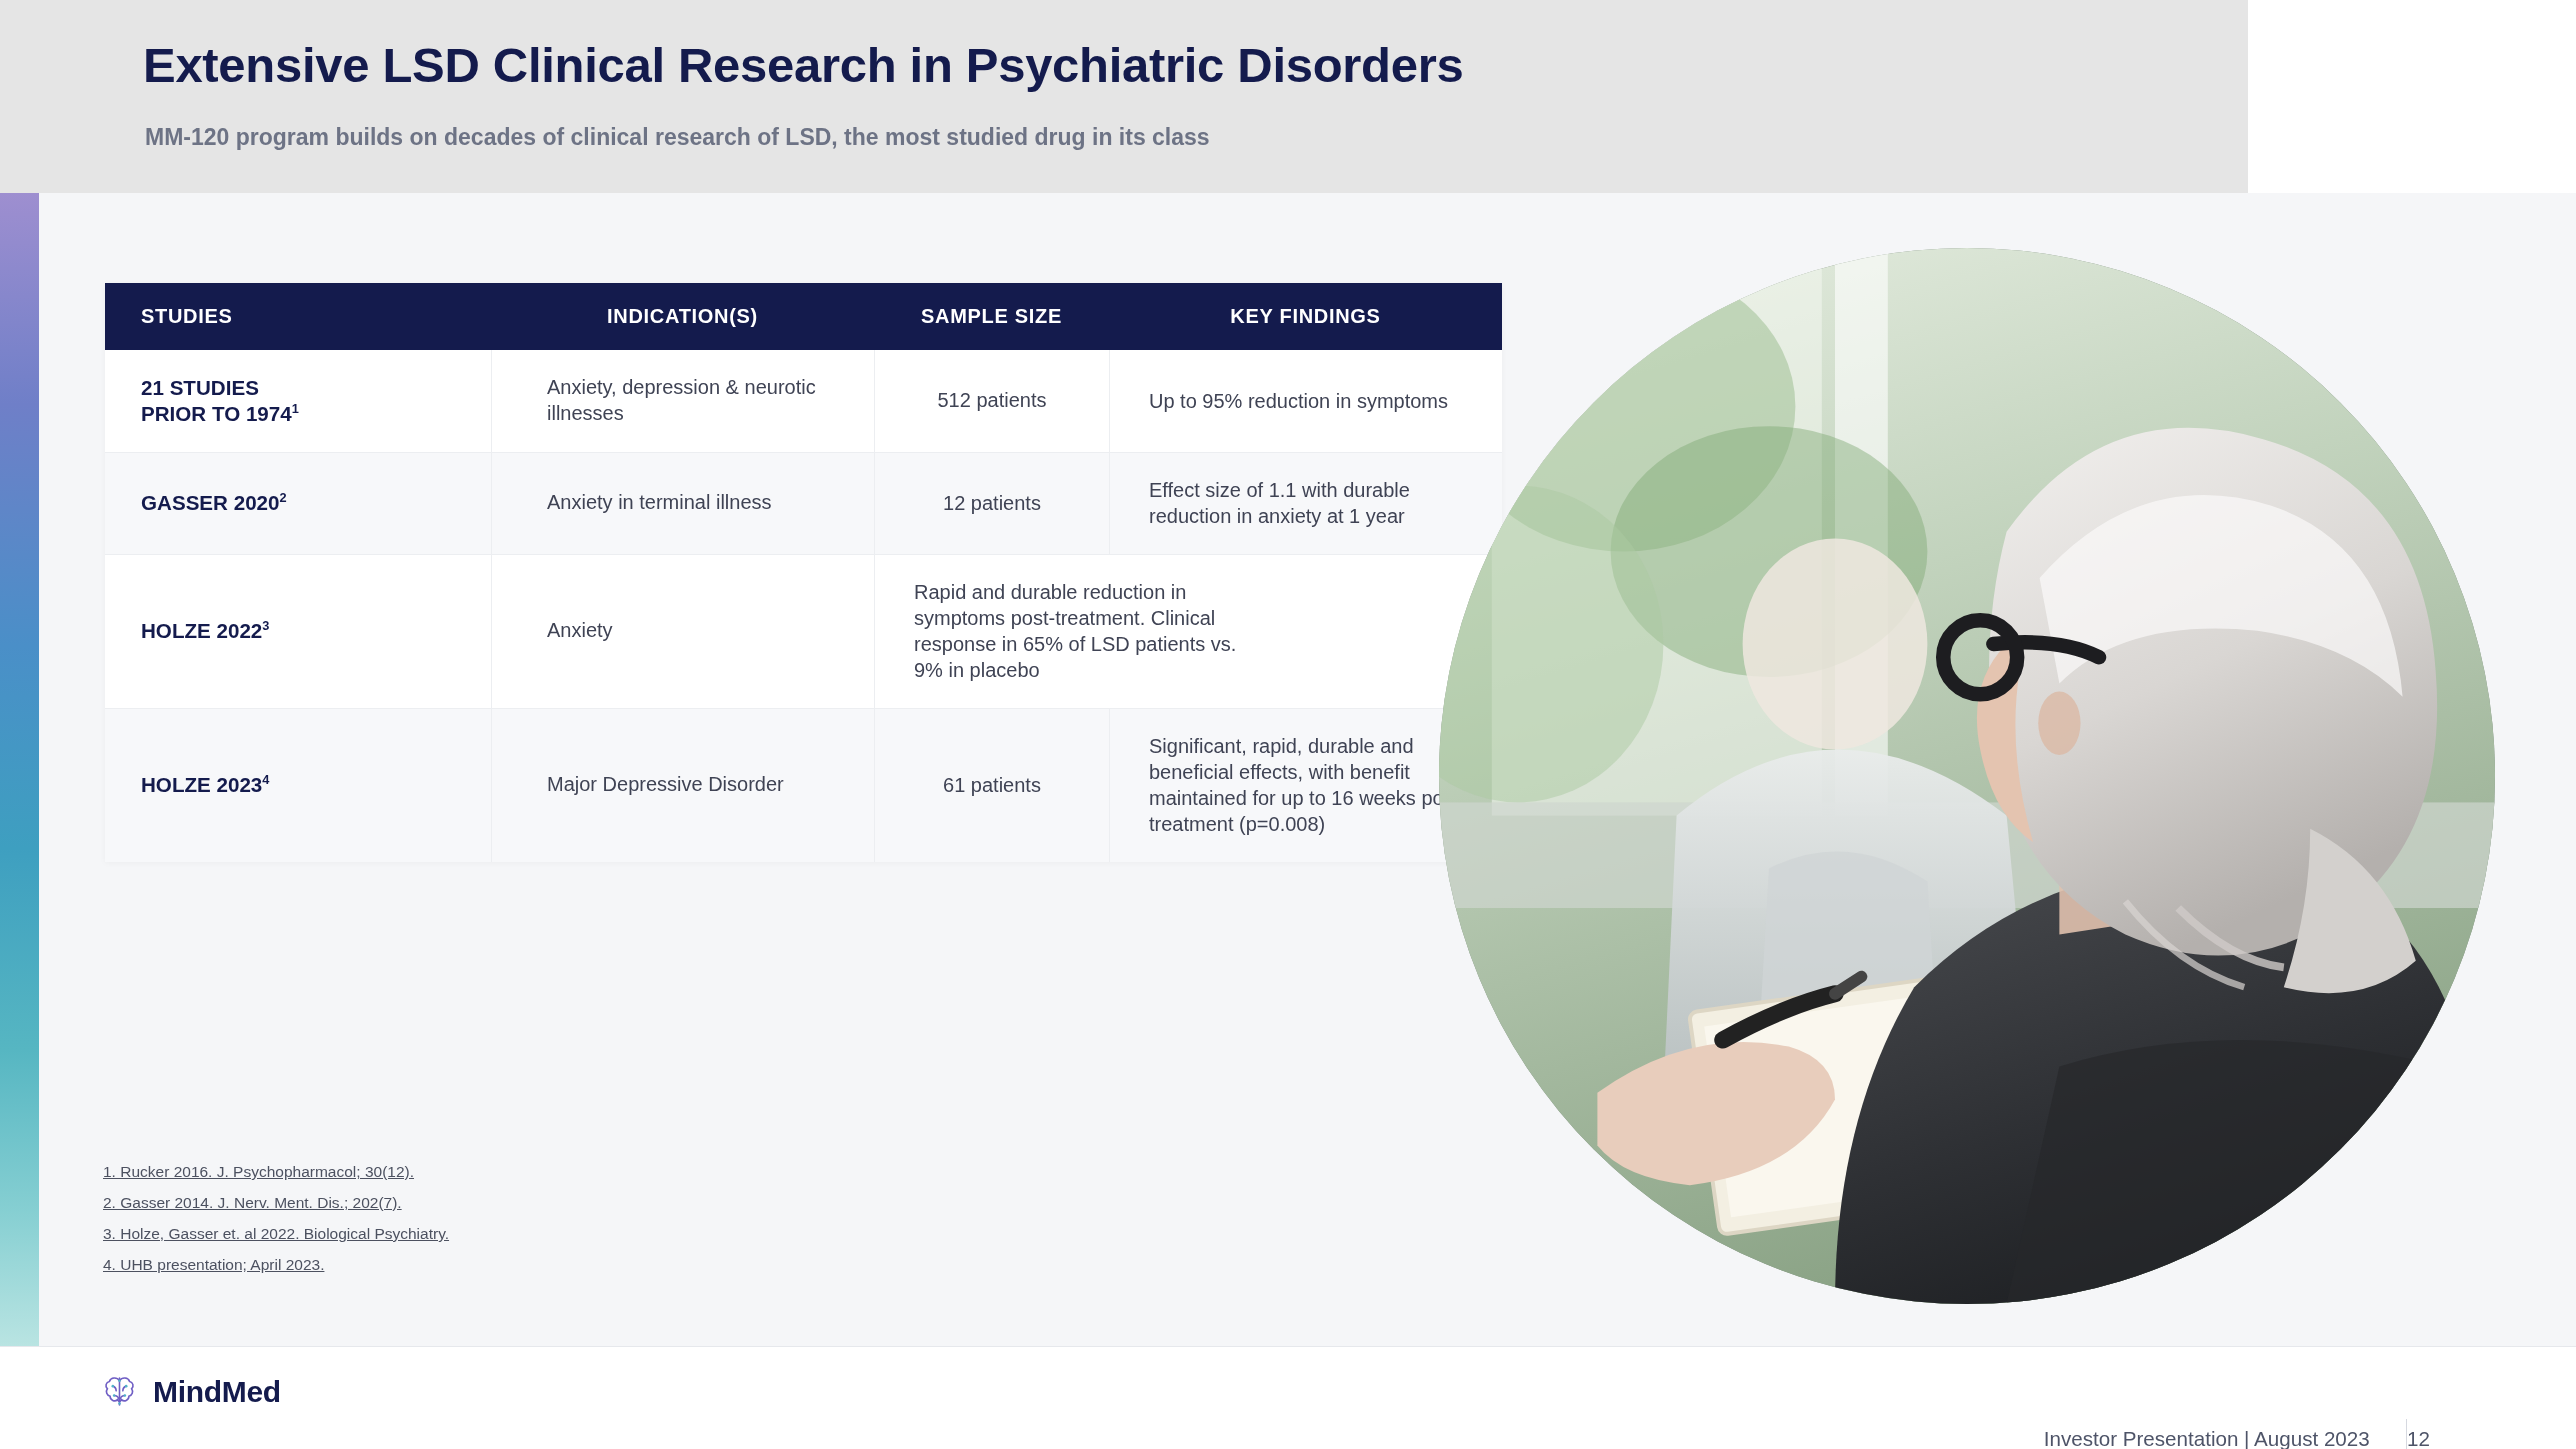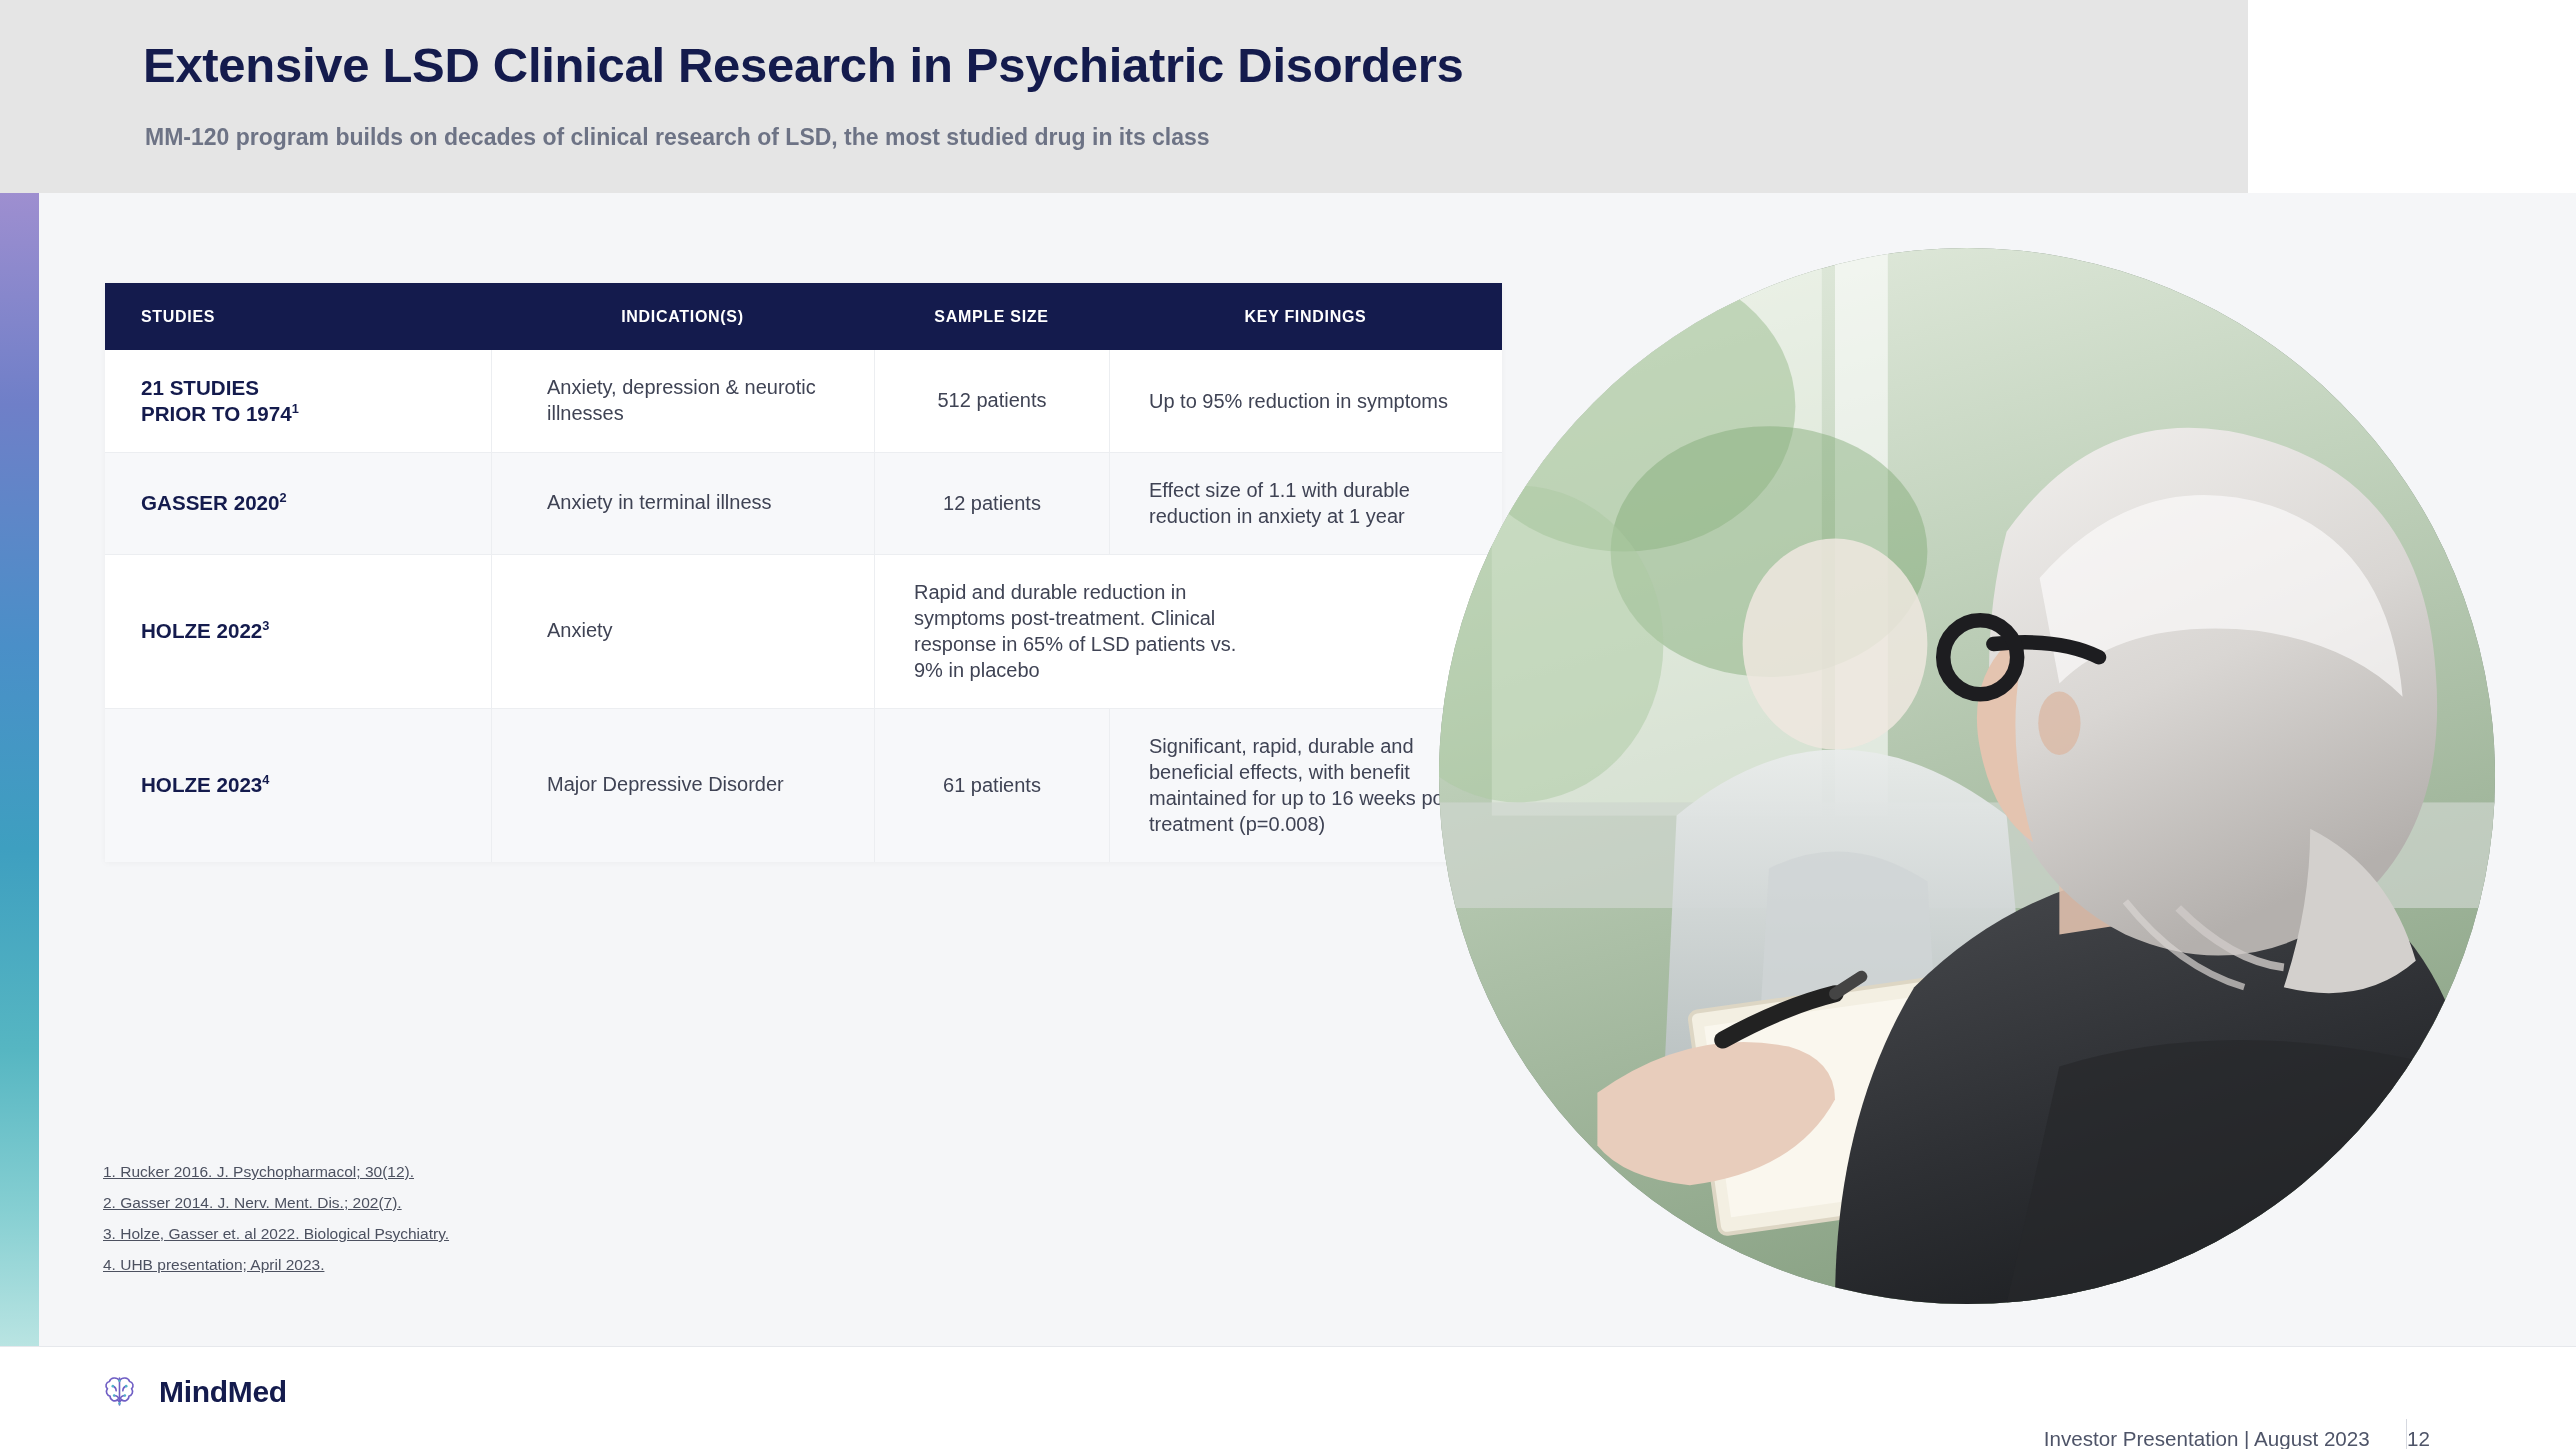--- a/index.html
+++ b/index.html
@@ -76,21 +76,21 @@
     box-shadow: 0 1.3px 6.4px rgba(0,0,0,0.04);
   }
   .t-head {
     display: flex;
     background: #141b4d;
     height: 67px;
     align-items: center;
   }
   .t-head .cell {
     color: #ffffff;
-    font-size: 16px;
+    font-size: 20px;
     font-weight: bold;
     letter-spacing: 0.7px;
   }
   .col1 { width: 386px; padding-left: 36px; }
   .col2 { width: 383px; text-align: center; }
   .col3 { width: 235px; text-align: center; }
   .col4 { width: 393px; text-align: center; }
 
   .t-row {
     display: flex;
@@ -167,21 +167,21 @@
     left: 0; top: 1346px;
     width: 2576px; height: 103px;
     background: #ffffff;
     border-top: 1.3px solid #e6e8ec;
   }
   .logo-wrap {
     position: absolute;
     left: 98px; top: 23px;
     display: flex;
     align-items: center;
-    gap: 18px;
+    gap: 12px;
   }
   .logo-mark { width: 43px; height: 43px; }
   .logo-text {
     font-size: 30px;
     font-weight: bold;
     color: #141b4d;
     letter-spacing: -0.3px;
   }
   .footer-right {
     position: absolute;

